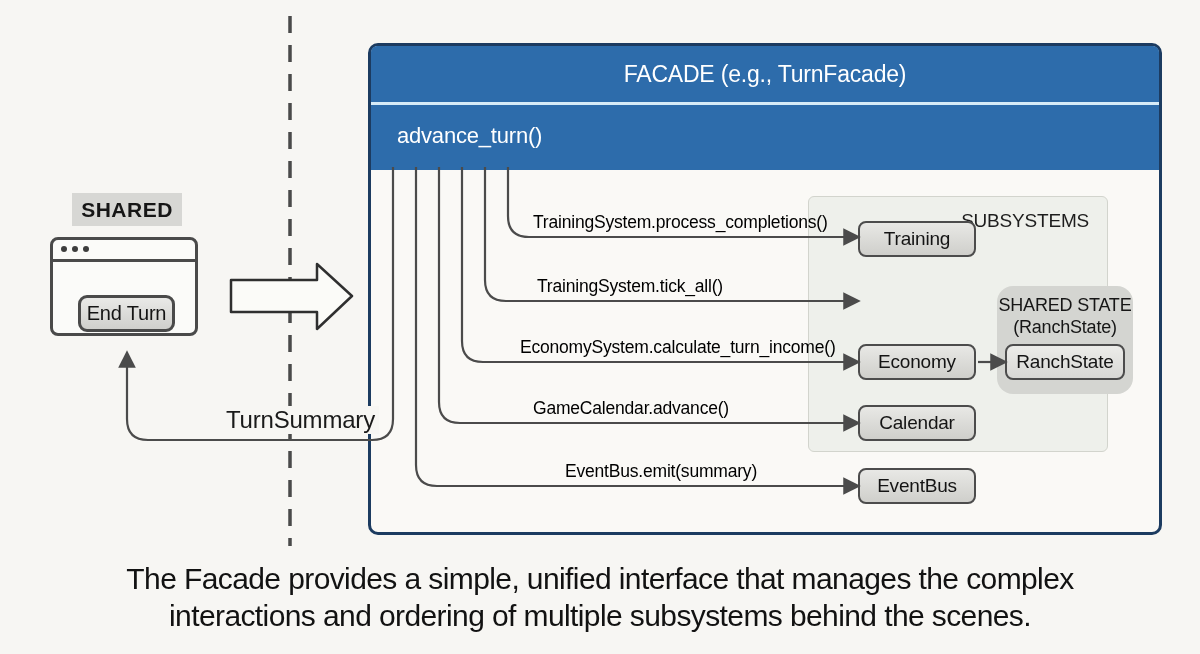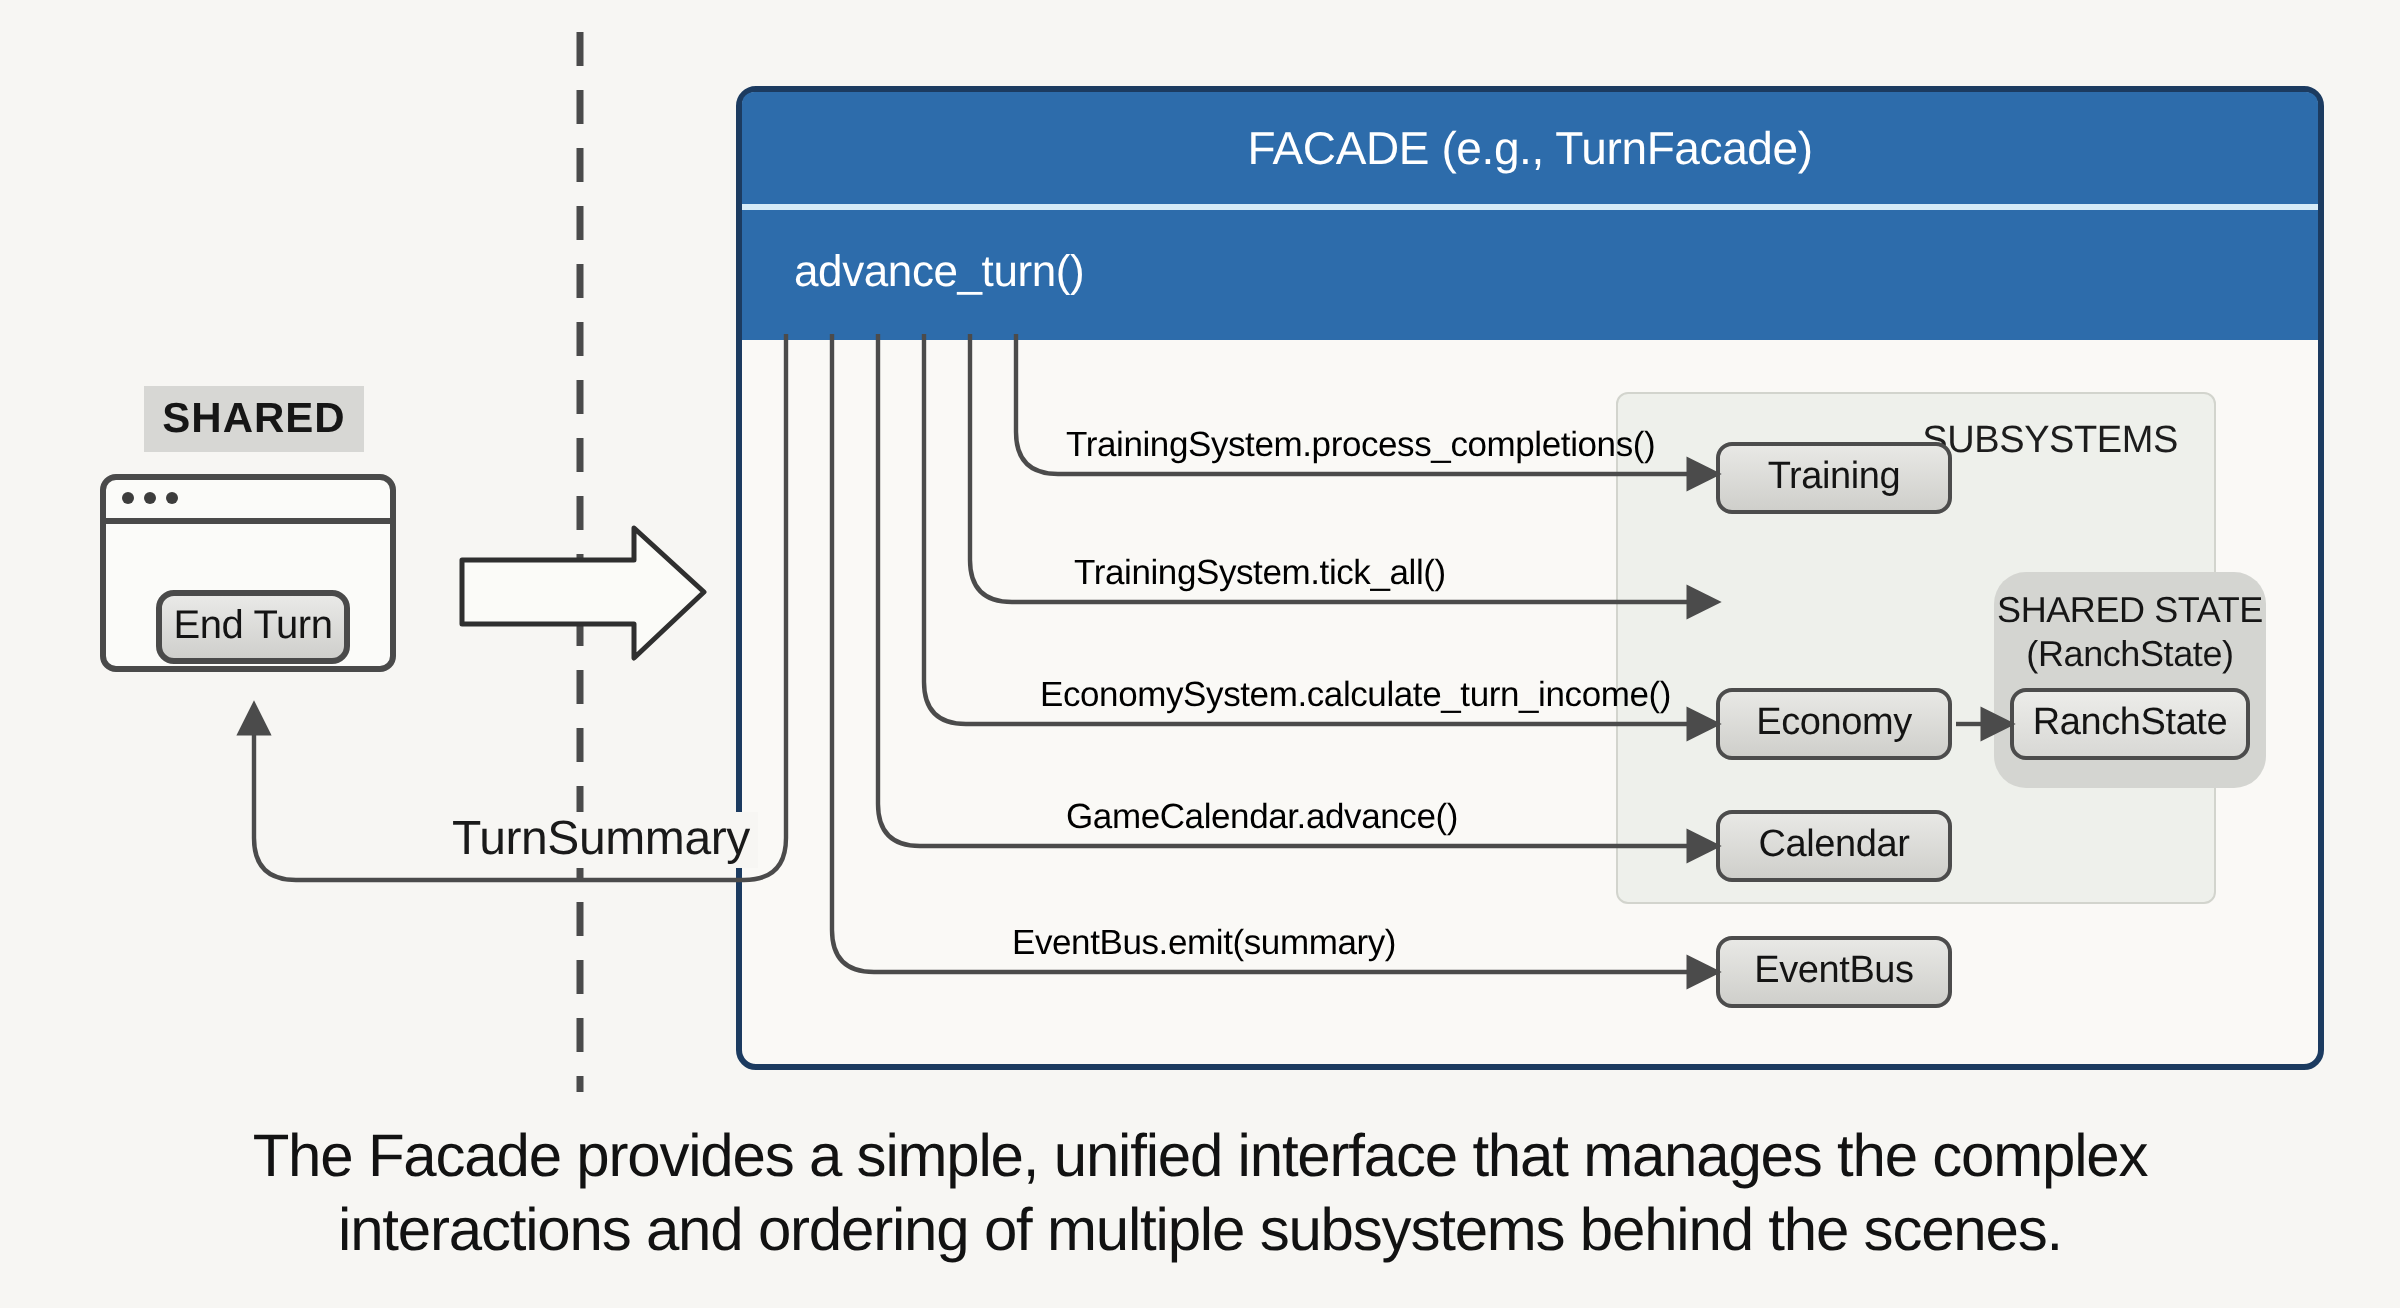--- a/index.html
+++ b/index.html
@@ -161,20 +161,20 @@
       <path d="M416 167 V465 Q416 486 437 486 H845" marker-end="url(#ah)"></path>
       <path d="M393 167 V419 Q393 440 372 440 H148 Q127 440 127 419 V366" marker-end="url(#ah)"></path>
       <path d="M978 362 H992" marker-end="url(#ah)"></path>
     </g>
   </svg>
 
   <div class="call-label" style="left:533px;top:212px">TrainingSystem.process_completions()</div>
   <div class="call-label" style="left:537px;top:276px">TrainingSystem.tick_all()</div>
   <div class="call-label" style="left:520px;top:337px">EconomySystem.calculate_turn_income()</div>
   <div class="call-label" style="left:533px;top:398px">GameCalendar.advance()</div>
-  <div class="call-label" style="left:506px;top:461px">EventBus.emit(summary)</div>
+  <div class="call-label" style="left:565px;top:461px">EventBus.emit(summary)</div>
 
   <div class="abs caption">
     <div>The Facade provides a simple, unified interface that manages the complex</div>
     <div>interactions and ordering of multiple subsystems behind the scenes.</div>
   </div>
 
 </div>
 
 </body></html>

